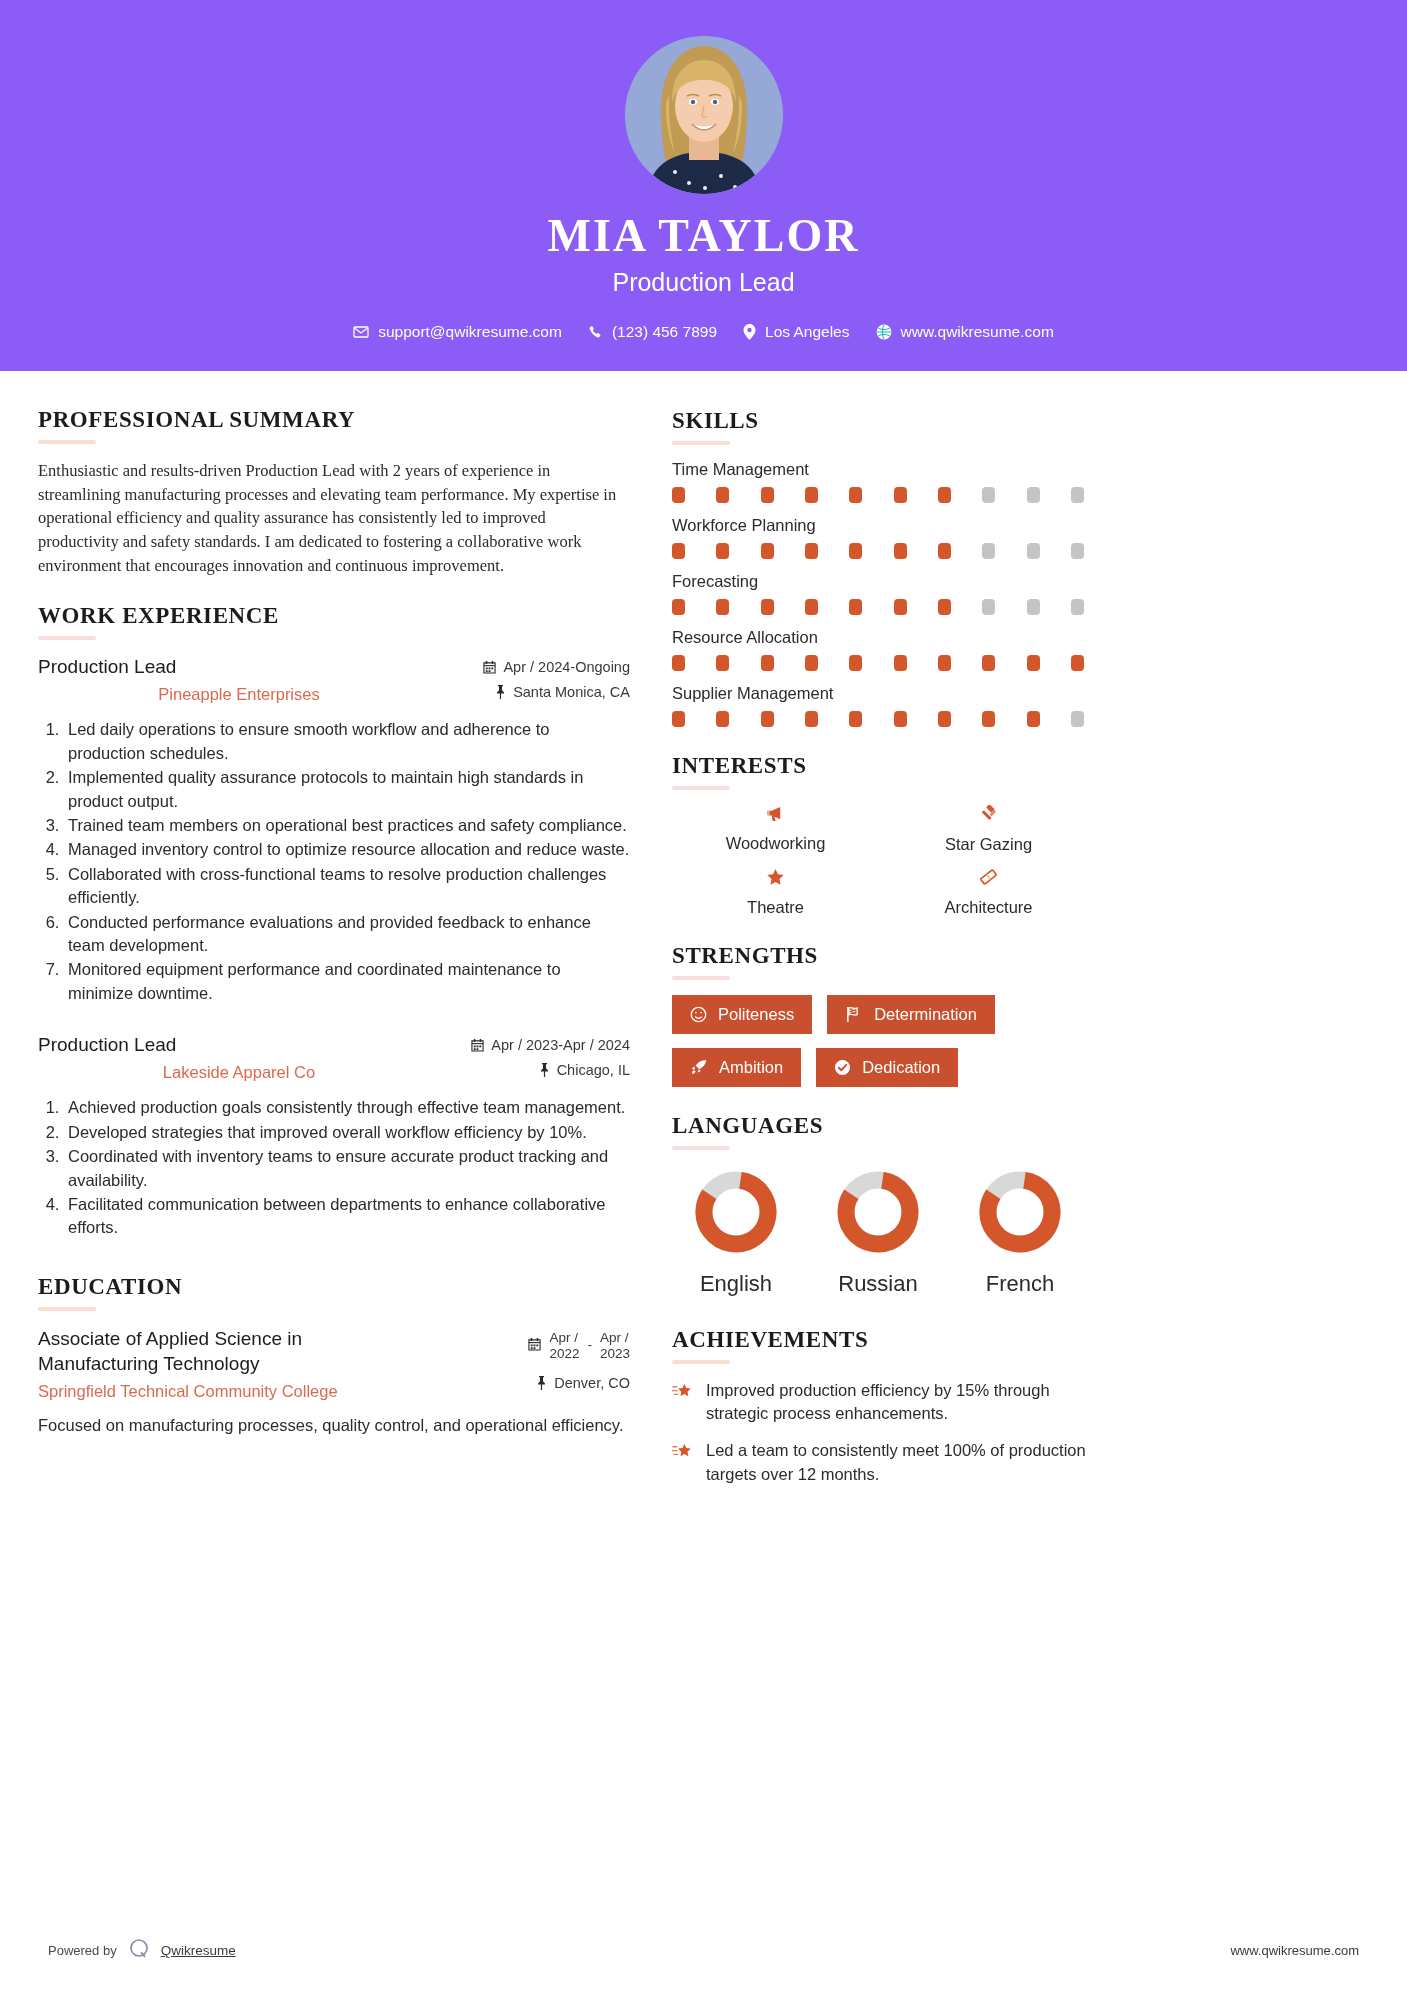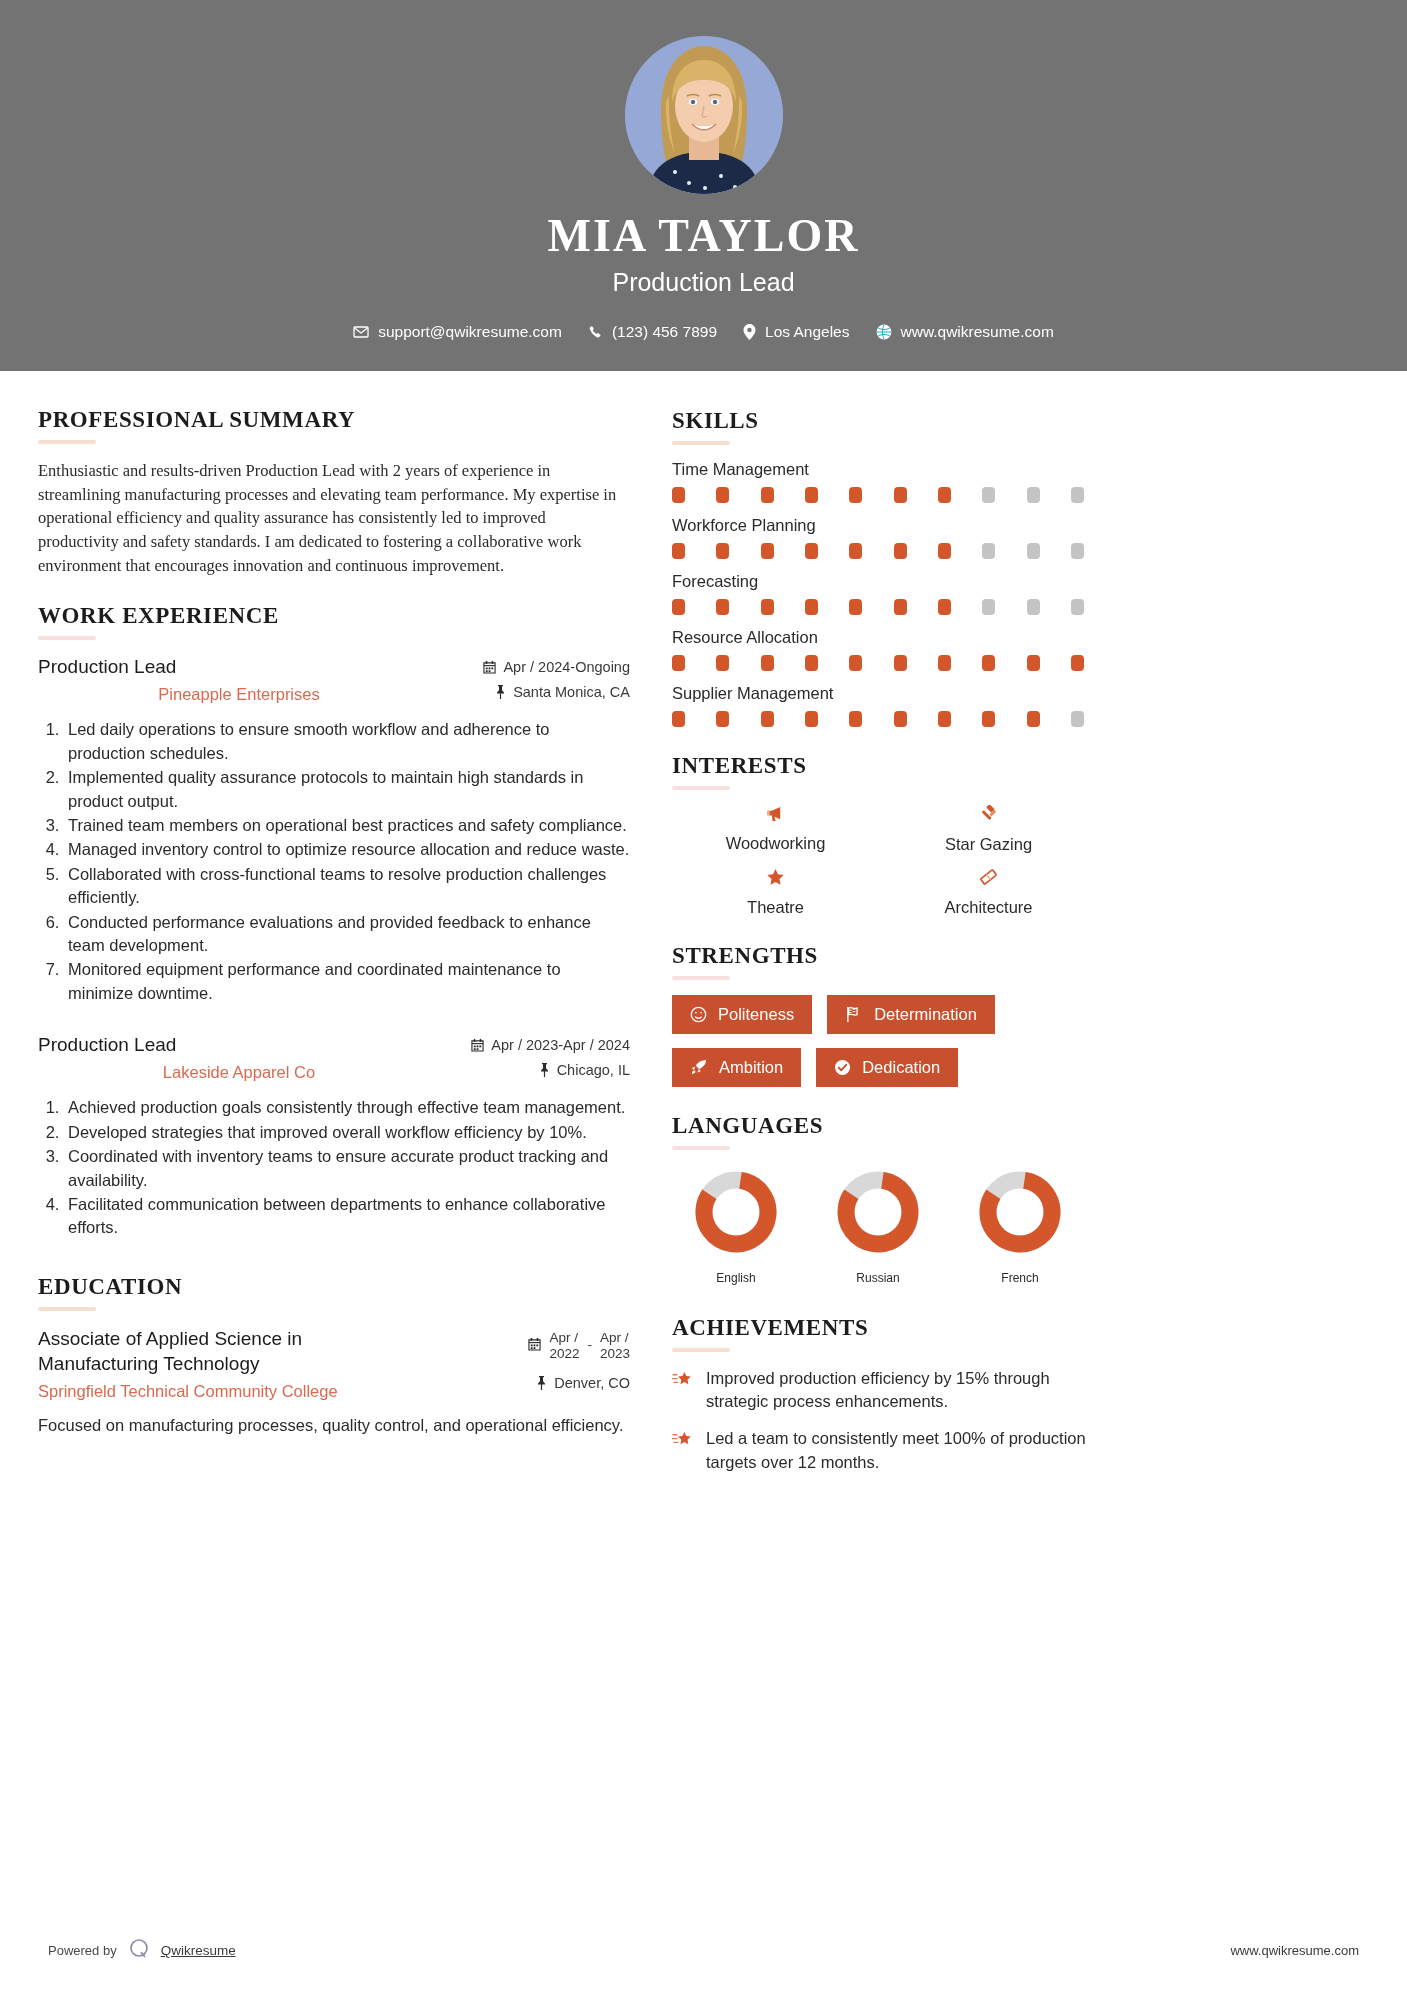--- a/index.html
+++ b/index.html
@@ -12,21 +12,21 @@
     width: 1407px;
     min-height: 1990px;
     background: #ffffff;
     position: relative;
     display: flex;
     flex-direction: column;
   }
 
   
   .header {
-    background: #737373;
+    background: #8b5cf6;
     padding: 36px 0 30px 0;
     text-align: center;
   }
   .avatar-wrap {
     width: 158px; height: 158px;
     margin: 0 auto 18px auto;
     border-radius: 50%;
     overflow: hidden;
     background: #96a9d6;
     position: relative;
@@ -238,21 +238,21 @@
 
   
   .lang-row {
     display: flex;
     justify-content: space-between;
     width: 412px;
     margin-top: 6px;
   }
   .lang-item { text-align: center; width: 128px; }
   .lang-label {
-    font-size: 12px;
+    font-size: 22px;
     color: #2b2b2b;
     margin-top: 8px;
   }
 
   
   .ach-item {
     display: flex;
     gap: 13px;
     margin-bottom: 14px;
     align-items: flex-start;

